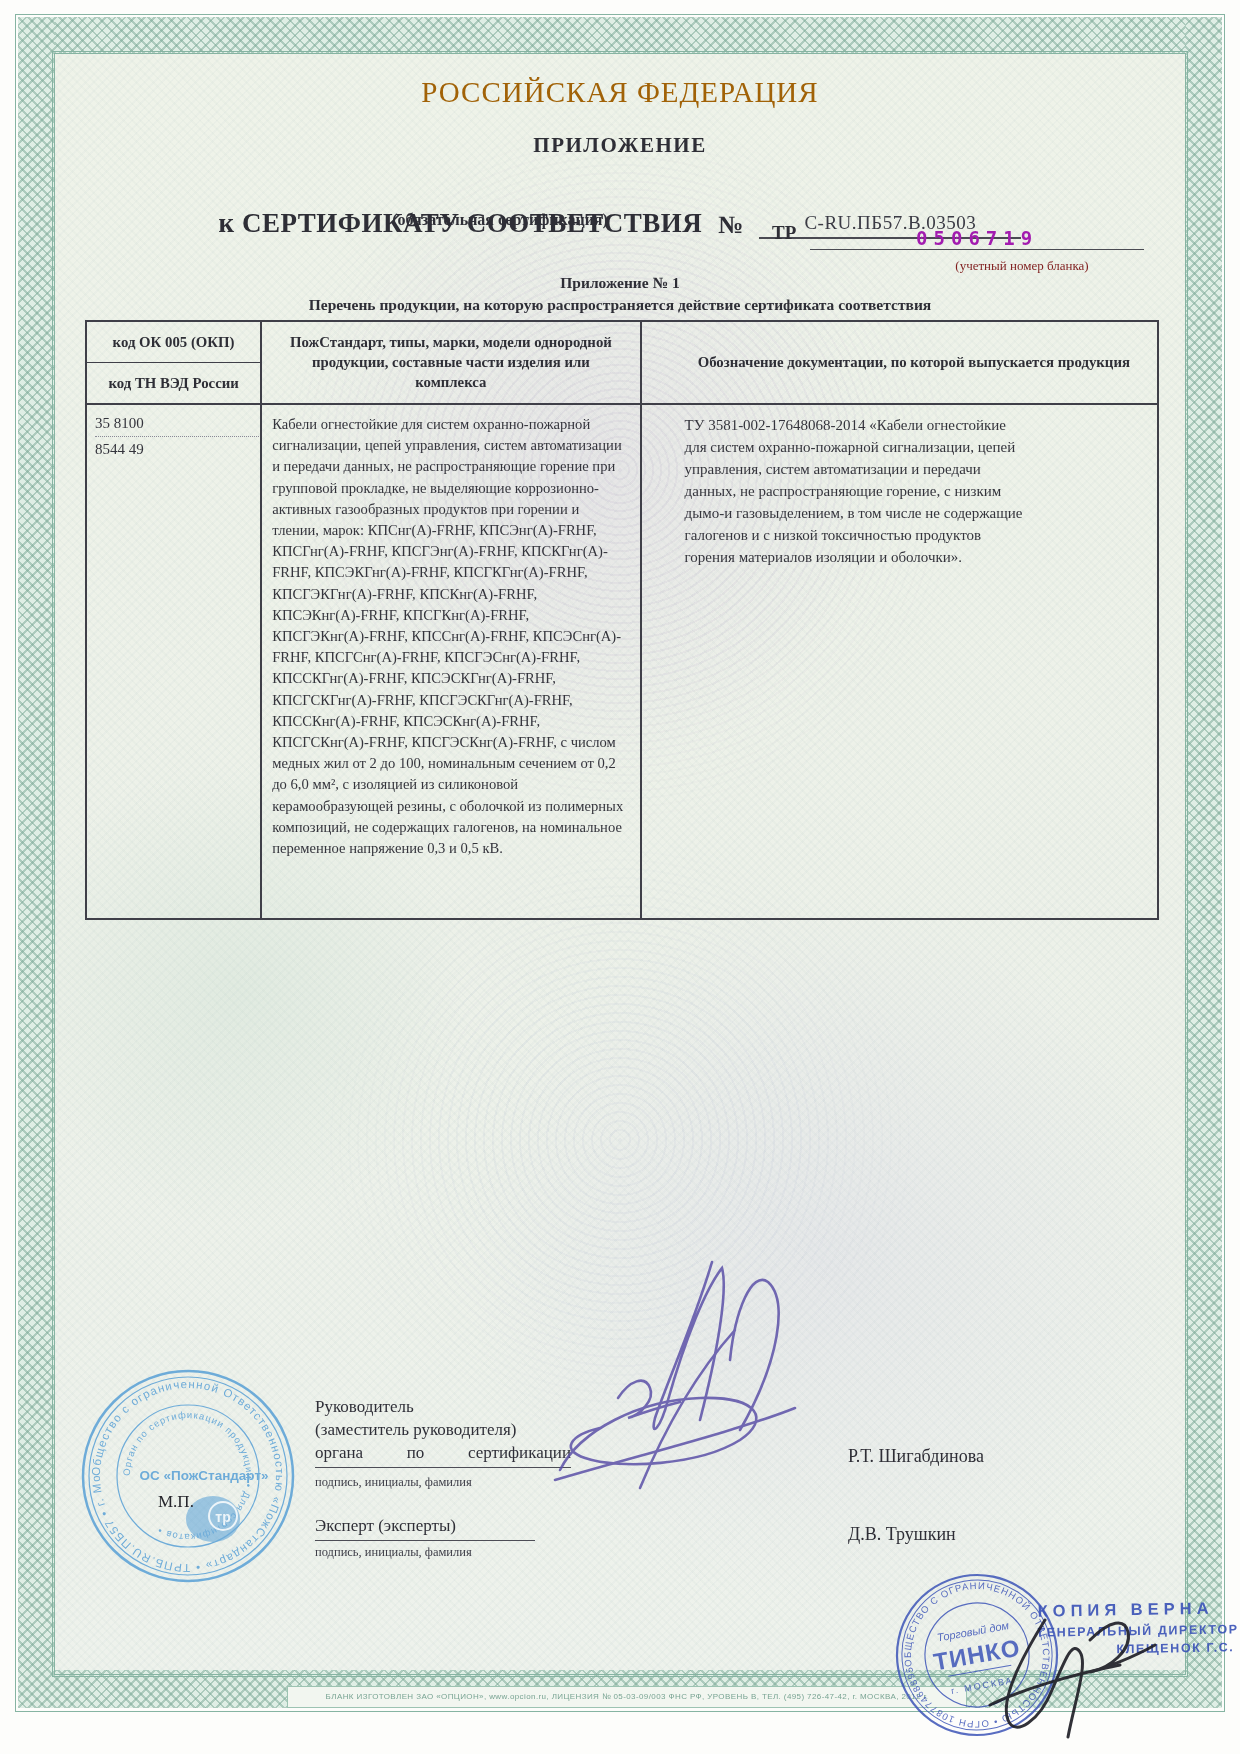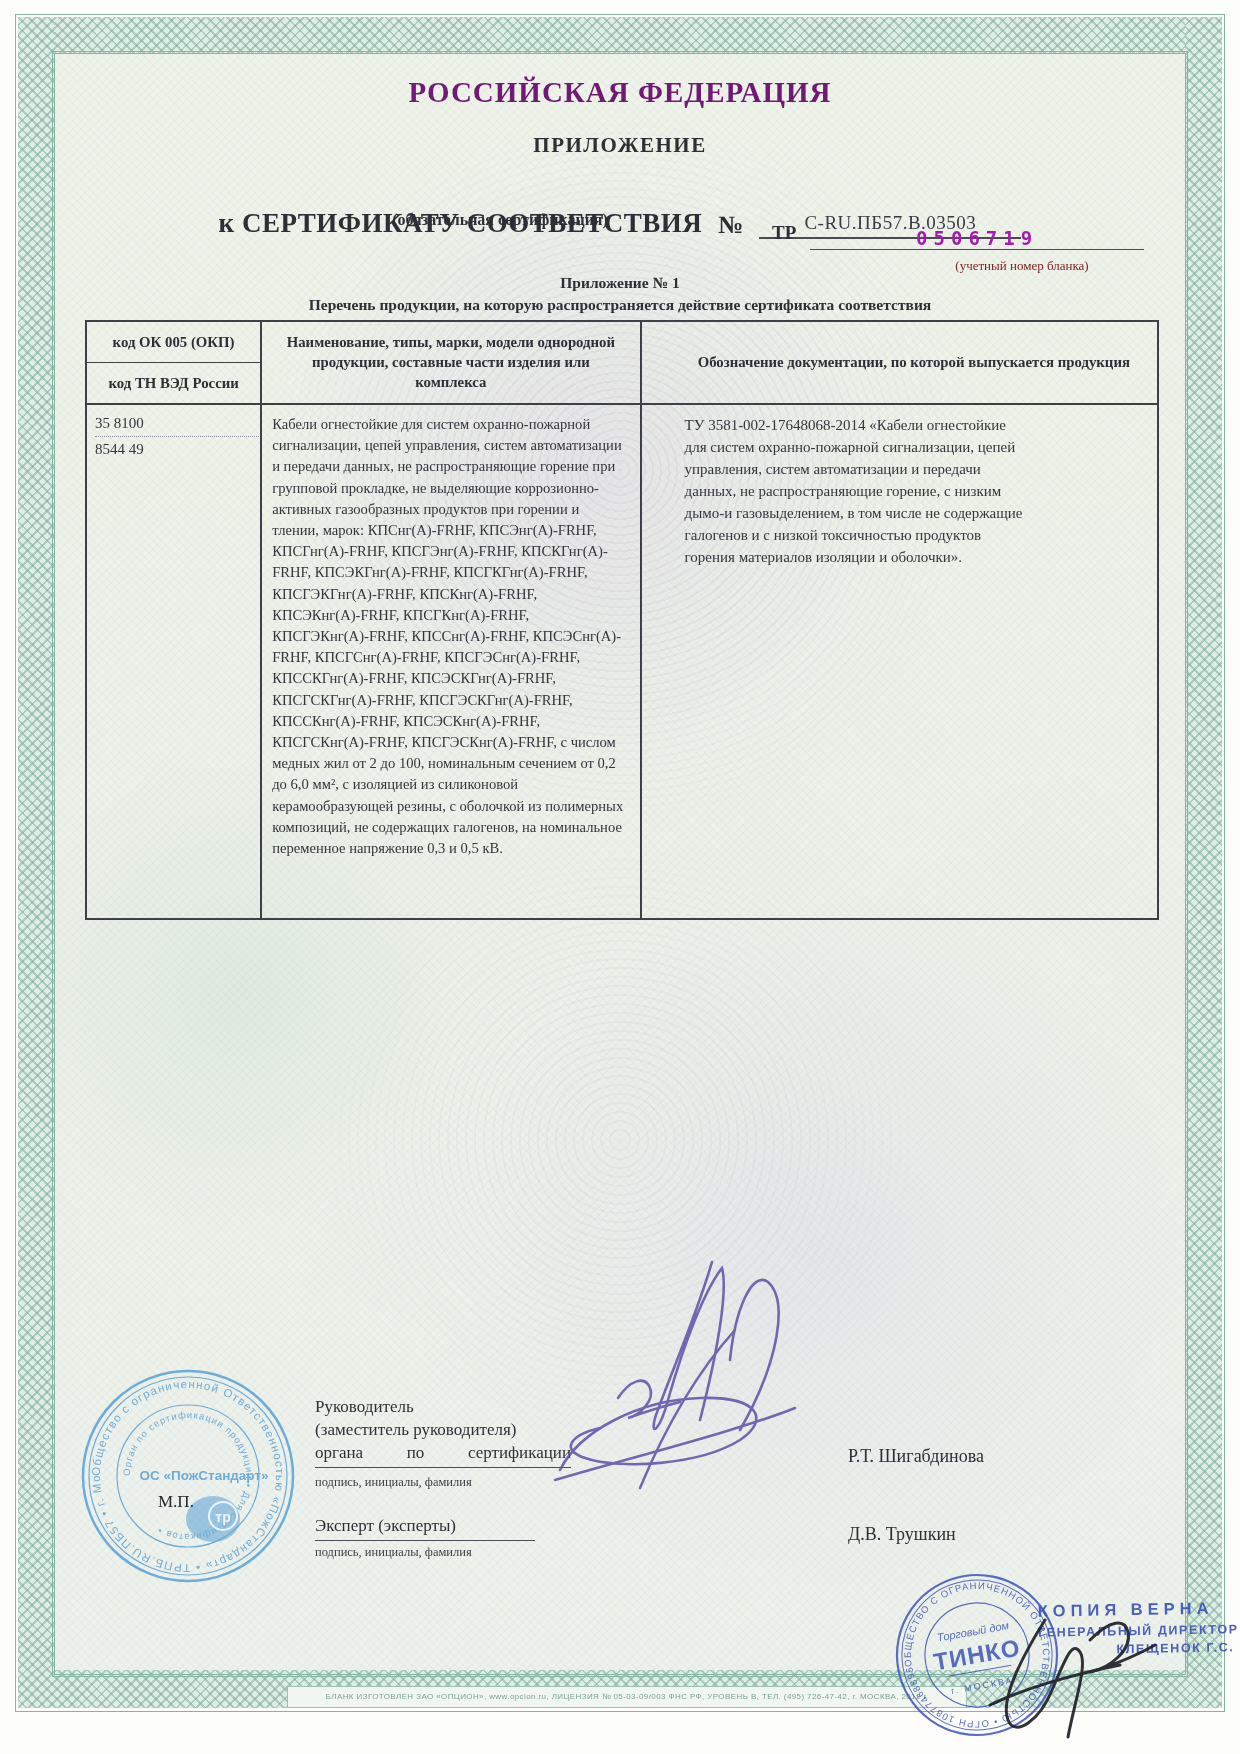--- a/index.html
+++ b/index.html
@@ -34,21 +34,21 @@
   .rosette{position:absolute;border-radius:50%;pointer-events:none;
     -webkit-mask-image:radial-gradient(circle,#000 35%,transparent 70%);
     mask-image:radial-gradient(circle,#000 35%,transparent 70%);}
   .rosette.r1{left:240px;top:90px;width:760px;height:760px;
     background:repeating-radial-gradient(circle at 50% 50%, rgba(164,146,188,.10) 0 2px, rgba(164,146,188,0) 2px 8px);}
   .rosette.r2{left:300px;top:820px;width:640px;height:640px;
     background:repeating-radial-gradient(circle at 50% 50%, rgba(150,160,200,.08) 0 2px, rgba(150,160,200,0) 2px 9px);}
   
   .abs{position:absolute;}
   .centered{left:60px;right:60px;text-align:center;}
-  .t-country{top:76px;font-size:29px;font-weight:bold;letter-spacing:1px;color:#701a75;}
+  .t-country{top:76px;font-size:29px;font-weight:normal;letter-spacing:1px;color:#a16207;}
   .t-annex{top:133px;font-size:21px;font-weight:bold;letter-spacing:1.5px;}
   .cert-row{top:168px;left:60px;right:60px;display:flex;justify-content:center;align-items:flex-end;gap:16px;margin-top:40px;}
   .cert-row .cert-text{font-size:27px;font-weight:bold;letter-spacing:.5px;white-space:nowrap;}
   .cert-row .num-sign{font-size:25px;font-weight:bold;}
   .cert-field{width:262px;border-bottom:2px solid #4a4a52;text-align:center;font-size:19px;padding-bottom:3px;letter-spacing:.5px;color:#3a3a44;}
   .t-kind{top:211px;left:60px;right:300px;text-align:center;font-size:16px;font-weight:bold;}
   .tr-block{top:222px;left:772px;width:372px;display:flex;align-items:flex-end;gap:14px;}
   .tr-label{font-size:19px;font-weight:bold;padding-bottom:6px;}
   .tr-field{flex:1;border-bottom:1.5px solid #4a4a52;text-align:center;}
   .tr-number{font-family:"DejaVu Sans Mono",monospace;font-weight:bold;font-size:19px;letter-spacing:6px;color:#a21caf;padding-bottom:2px;}
@@ -130,21 +130,21 @@
   <div class="abs centered t-annex1">Приложение № 1</div>
   <div class="abs centered t-list">Перечень продукции, на которую распространяется действие сертификата соответствия</div>
 
   <div class="ctable">
     <div class="hdr">
       <div class="c1">
         <div class="hcell first">код ОК 005 (ОКП)</div>
         <div class="hcell">код ТН ВЭД России</div>
       </div>
       <div class="c2">
-        <div class="hcell">Наименование, типы, марки, модели однородной продукции, составные части изделия или комплекса</div>
+        <div class="hcell">ПожСтандарт, типы, марки, модели однородной продукции, составные части изделия или комплекса</div>
       </div>
       <div class="c3">
         <div class="hcell">Обозначение документации, по которой выпускается продукция</div>
       </div>
     </div>
     <div class="body">
       <div class="c1">
         <div class="bodycell">
           <div class="code1">35 8100</div>
           <div class="code2">8544 49</div>

